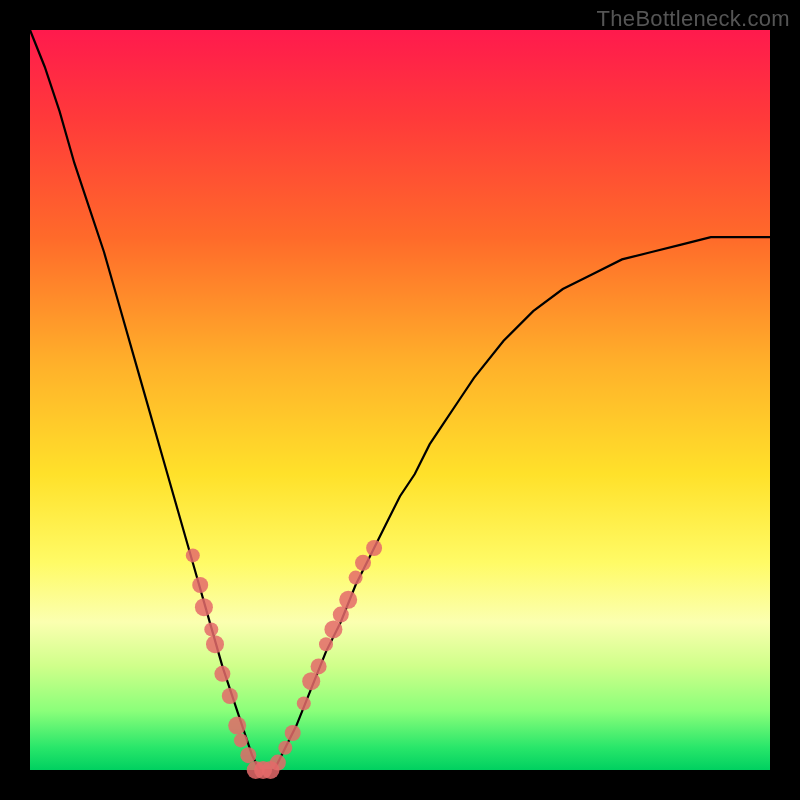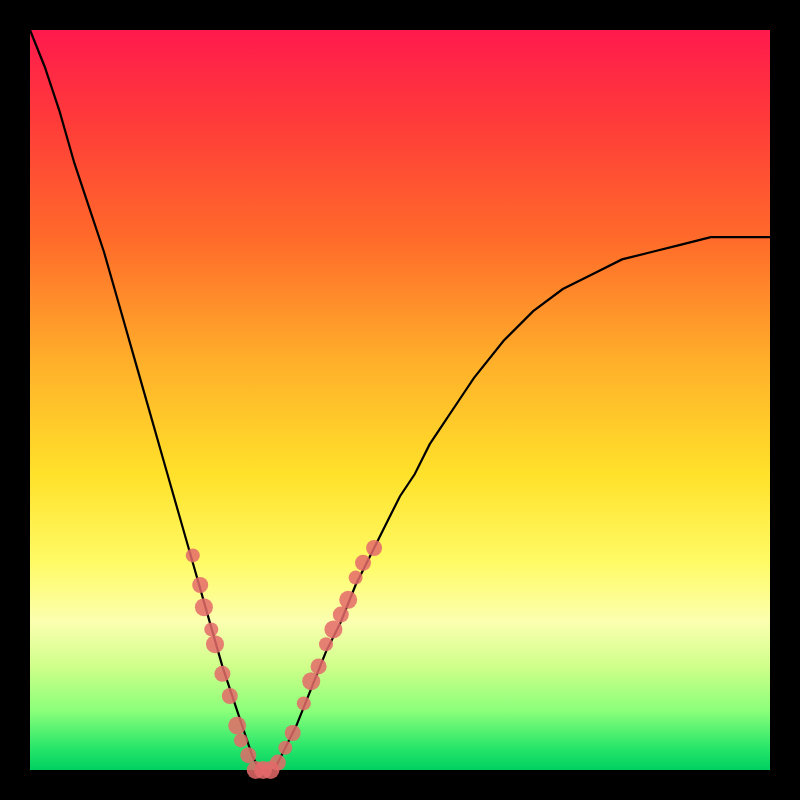--- a/index.html
+++ b/index.html
@@ -66,20 +66,21 @@
   .marker {
     fill: #e46a6a;
     fill-opacity: 0.85;
   }
 </style>
 </head>
 <body>
 
 <div class="outer">
 
+  <div class="watermark">TheBottleneck.com</div>
 
   <div class="plot-frame">
     <svg class="overlay" viewBox="0 0 740 740" preserveAspectRatio="none">
       <path id="curve-path" class="curve" d="M0.00 0.00 L14.80 37.00 L29.60 81.40 L44.40 133.20 L59.20 177.60 L74.00 222.00 L88.80 273.80 L103.60 325.60 L118.40 377.40 L133.20 429.20 L148.00 481.00 L162.80 532.80 L177.60 584.60 L192.40 636.40 L199.80 658.60 L207.20 680.80 L214.60 703.00 L222.00 725.20 L229.40 740.00 L236.80 740.00 L244.20 740.00 L251.60 725.20 L266.40 695.60 L281.20 658.60 L296.00 621.60 L310.80 592.00 L325.60 555.00 L340.40 525.40 L355.20 495.80 L370.00 466.20 L384.80 444.00 L399.60 414.40 L414.40 392.20 L429.20 370.00 L444.00 347.80 L473.60 310.80 L503.20 281.20 L532.80 259.00 L562.40 244.20 L592.00 229.40 L621.60 222.00 L651.20 214.60 L680.80 207.20 L710.40 207.20 L740.00 207.20"></path>
       <g id="markers">
           <circle cx="162.80" cy="525.40" r="7" class="marker"></circle>
           <circle cx="170.20" cy="555.00" r="8" class="marker"></circle>
           <circle cx="173.90" cy="577.20" r="9" class="marker"></circle>
           <circle cx="181.30" cy="599.40" r="7" class="marker"></circle>
           <circle cx="185.00" cy="614.20" r="9" class="marker"></circle>

